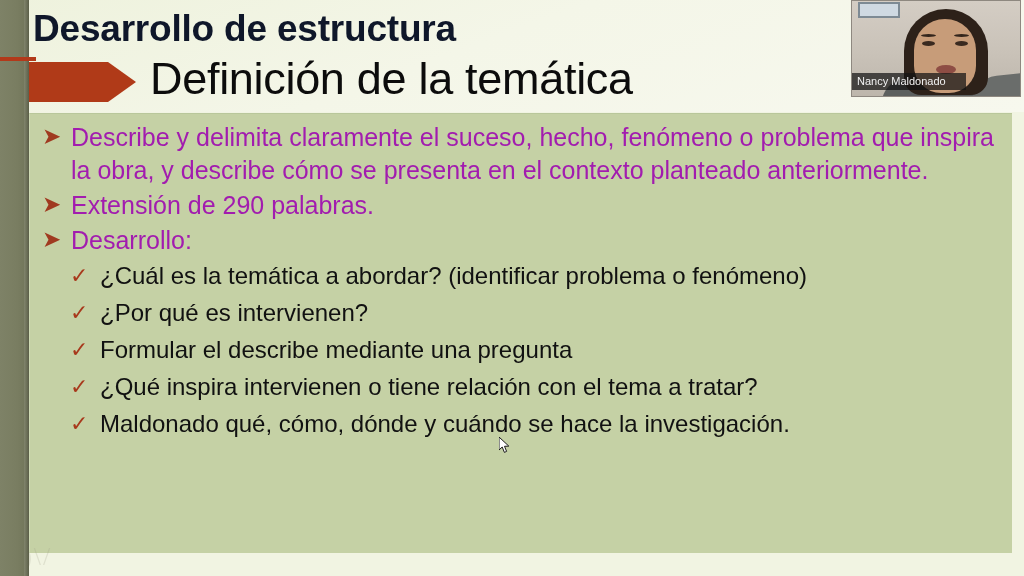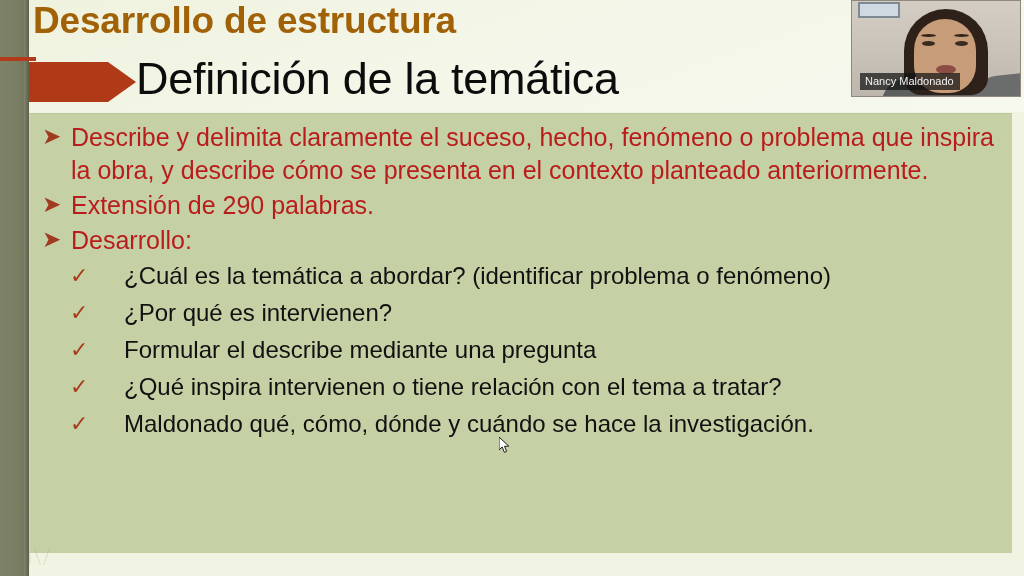--- a/index.html
+++ b/index.html
@@ -61,30 +61,30 @@
     left: 0; top: 62px;
     width: 136px; height: 40px;
     background: #b03a18;
     clip-path: polygon(0 0, 108px 0, 136px 50%, 108px 100%, 0 100%);
     z-index: 5;
   }
 
   
   .slide-title {
     position: absolute;
-    left: 33px; top: 0;
+    left: 33px; top: 8px;
     font-size: 37px;
     font-weight: bold;
-    color: #a16207;
+    color: #0f172a;
     letter-spacing: -0.2px;
     white-space: nowrap;
   }
   .slide-subtitle {
     position: absolute;
-    left: 136px; top: 53px;
+    left: 150px; top: 53px;
     font-size: 45px;
     font-weight: normal;
     color: #0c0c0c;
     letter-spacing: -0.3px;
     white-space: nowrap;
   }
 
   
   .content-panel {
     position: absolute;
@@ -115,21 +115,21 @@
     line-height: 30px;
     color: #a03a20;
     text-align: left;
     padding-left: 4px;
     box-sizing: border-box;
   }
   .bullet-text {
     flex: 1 1 auto;
     font-size: 25px;
     line-height: 33px;
-    color: #b91c1c;
+    color: #a21caf;
   }
   .bullet-text.justify {
     text-align: justify;
     text-align-last: left;
     padding-right: 4px;
   }
 
   
   .check-row {
     display: flex;
@@ -143,21 +143,20 @@
     font-size: 22px;
     line-height: 33px;
     color: #a8391c;
   }
   .check-text {
     flex: 1 1 auto;
     font-size: 24px;
     line-height: 33px;
     color: #111111;
     white-space: nowrap;
-    margin-left: 24px;
   }
 
   
   .webcam {
     position: absolute;
     left: 851px; top: 0;
     width: 170px; height: 97px;
     background: #b9b2aa;
     overflow: hidden;
     z-index: 20;
@@ -225,22 +224,22 @@
   .wc-shoulder2 {
     position: absolute;
     left: 118px; top: 74px;
     width: 70px; height: 28px;
     background: #6a6d6b;
     border-radius: 30px 0 0 0;
     transform: rotate(-6deg);
   }
   .wc-name {
     position: absolute;
-    left: 8px; bottom: 6px;
-    padding: 2px 6px 2px 5px;
+    left: 0; bottom: 6px;
+    padding: 2px 20px 2px 5px;
     background: rgba(20,20,20,0.72);
     color: #f2f2f2;
     font-size: 11px;
     line-height: 13px;
     white-space: nowrap;
     z-index: 4;
   }
 
   
   .cursor {

